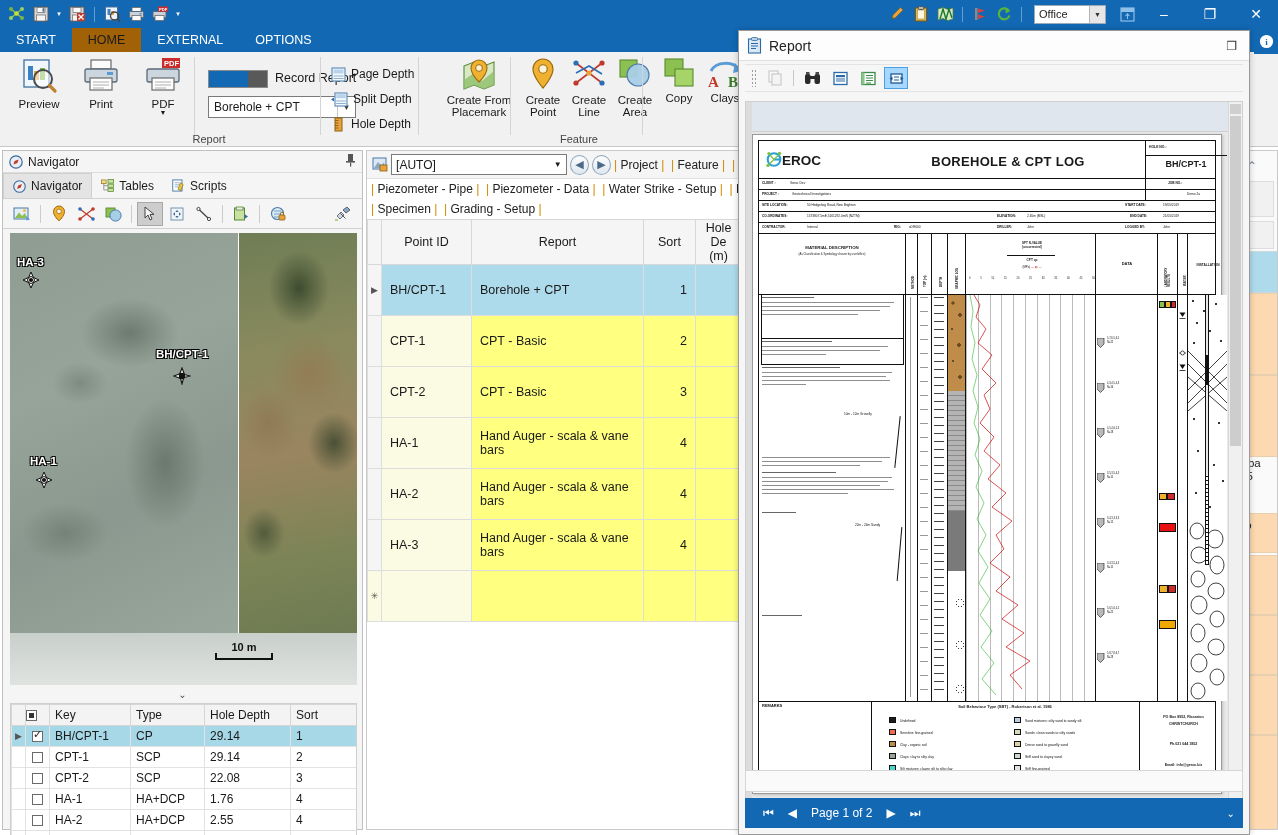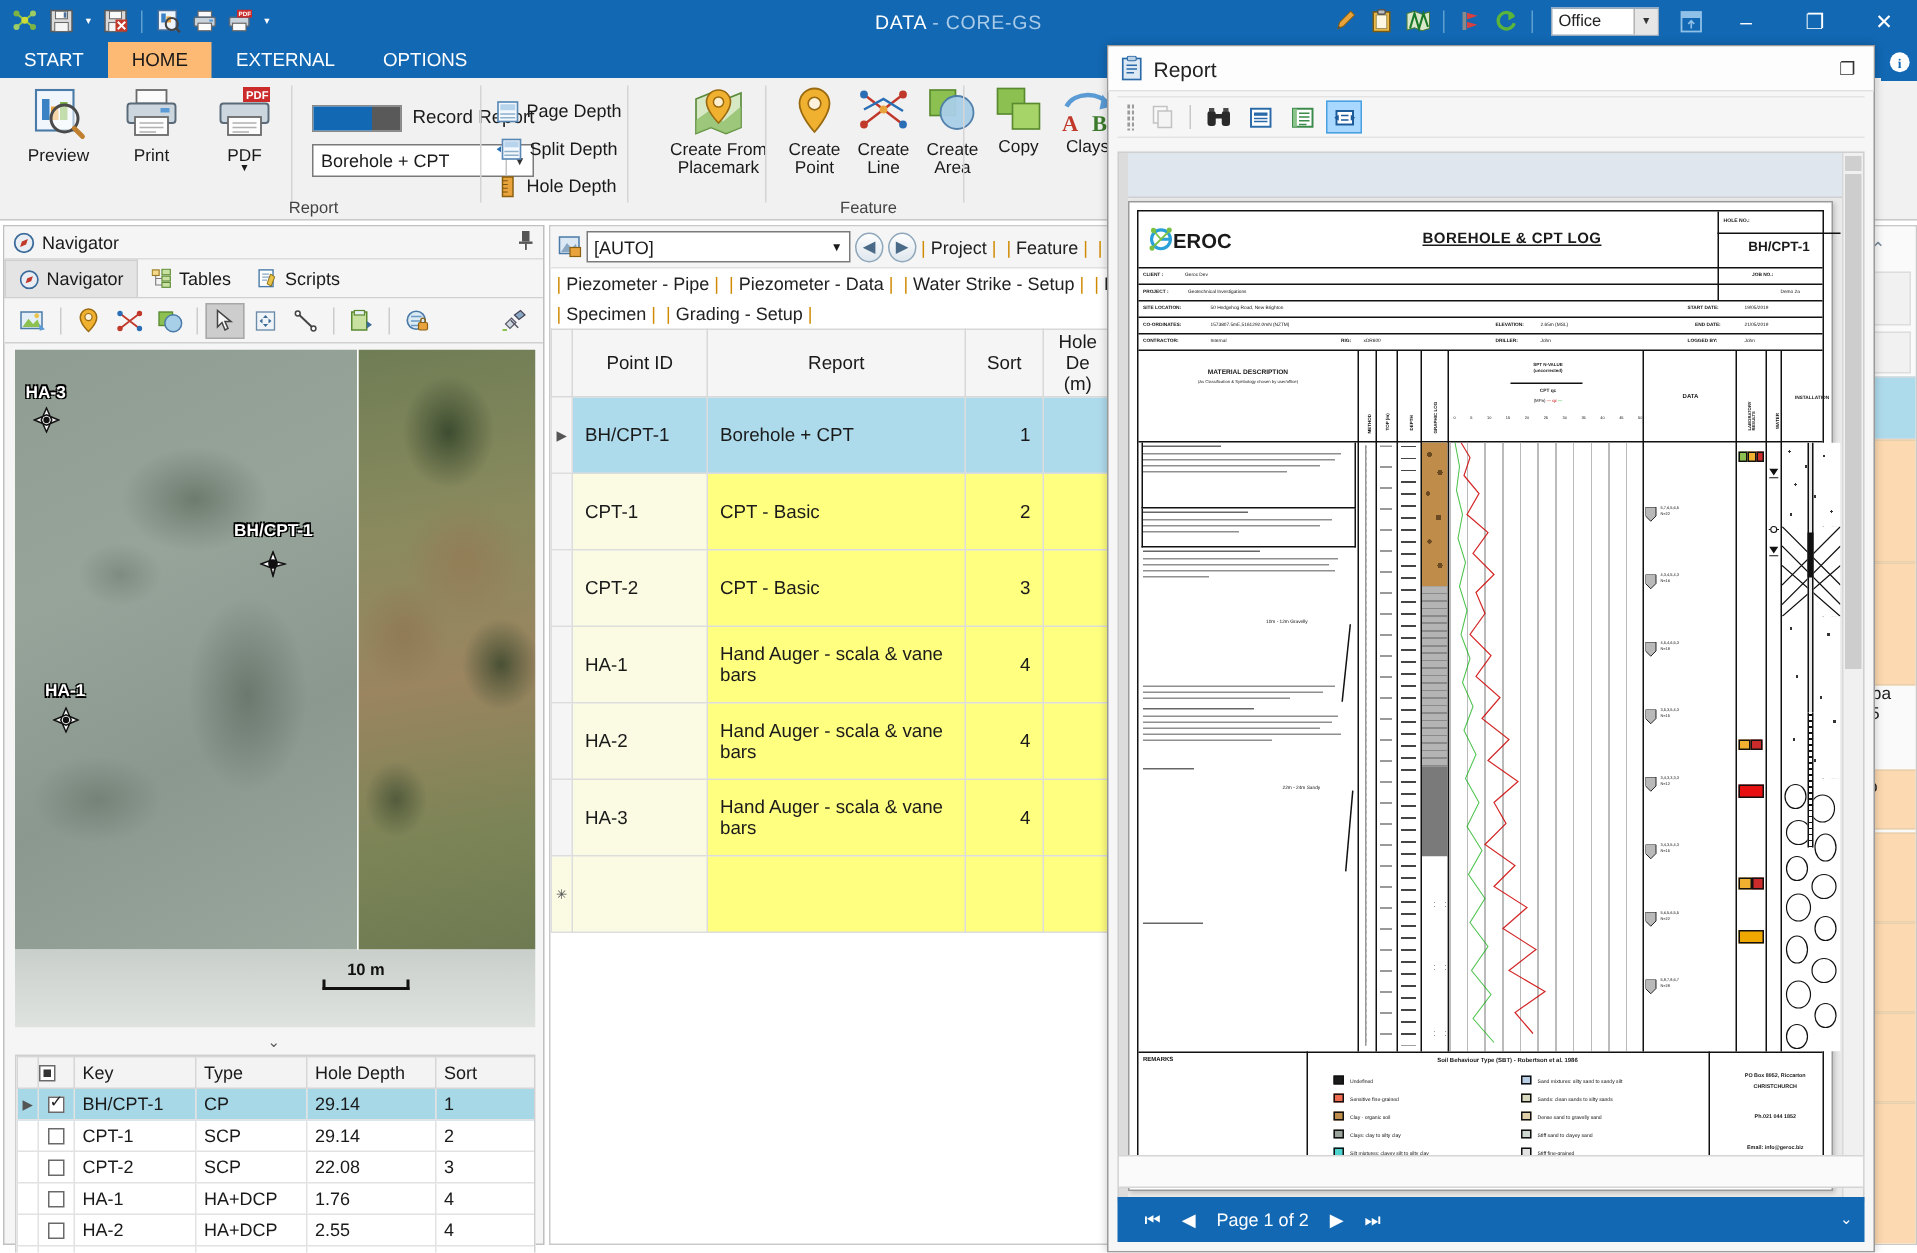--- a/index.html
+++ b/index.html
@@ -45,21 +45,21 @@
 
   
   #ribbontabs {
     position:absolute; left:0; top:28px; width:1278px; height:24px; background:#1268b3;
     display:flex; align-items:flex-end;
   }
   .rtab {
     height:24px; padding:0 16px; color:#ffffff; font-size:12.5px;
     display:flex; align-items:center; cursor:pointer;
   }
-  .rtab.active { background:#fdba74; color:#1a1a1a; }
+  .rtab.active { background:#a16207; color:#1a1a1a; }
 
   
   #ribbon {
     position:absolute; left:0; top:52px; width:1278px; height:95px;
     background:#f1f1f1; border-bottom:1px solid #c8c8c8;
   }
   .rgroup { position:absolute; top:0; height:95px; }
   .rgroup .gtitle {
     position:absolute; bottom:2px; left:0; right:0; text-align:center;
     font-size:11px; color:#444;
@@ -290,24 +290,20 @@
       <svg width="18" height="16" viewBox="0 0 18 16">
         <rect x="2" y="5.5" width="13" height="6" rx="1" fill="#c9d3dc" stroke="#5a6a78"></rect>
         <rect x="4" y="9.5" width="9" height="5" fill="#fbfbfb" stroke="#6a6a6a" stroke-width=".8"></rect>
         <rect x="7" y="0.5" width="10" height="5.2" fill="#cc2b2b"></rect>
         <text x="8" y="4.7" font-size="4.2" fill="#fff" font-family="Liberation Sans, sans-serif" font-weight="bold">PDF</text>
       </svg>
     </div>
     <div class="tiny-caret">▾</div>
   </div>
 
-  <div id="apptitle">
-    <span>DATA</span>
-    <span class="dim">- CORE-GS</span>
-  </div>
 
   <div class="tb-right">
     <div class="qicon">
       <svg width="16" height="16" viewBox="0 0 16 16">
         <path d="M3 13 L4 9 L11.5 1.5 L14 4 L6.5 11.5 Z" fill="#e8a33d" stroke="#8a6010" stroke-width=".7"></path>
         <path d="M3 13 L4.6 12.4 L3.6 11.4 Z" fill="#444"></path>
       </svg>
     </div>
     <div class="qicon">
       <svg width="14" height="16" viewBox="0 0 14 16">
@@ -982,21 +978,21 @@
             <circle cx="9" cy="8.5" r="6.3" fill="none" stroke="#2aa0d8" stroke-width="2.1"></circle>
             <path d="M9 8.5 L15 8.5" stroke="#2aa0d8" stroke-width="2.1"></path>
             <circle cx="4" cy="2.6" r="1.7" fill="#7ac143"></circle>
               <circle cx="14.5" cy="2.4" r="1.7" fill="#7ac143"></circle>
             <circle cx="3" cy="14.4" r="1.7" fill="#7ac143"></circle>
             <path d="M5 4 L9 8.5 L13.6 4 M4.4 13 L9 8.5" stroke="#7ac143" stroke-width="1.2" fill="none"></path>
             <text x="17" y="14" font-size="13.5" font-weight="bold" fill="#1a1a1a" font-family="Liberation Sans, sans-serif">EROC</text>
           </svg>
         </div>
 
-        <div class="lg" style="left:120px;top:13px;width:258px;text-align:center;font-size:10px;font-weight:bold;letter-spacing:.3px;text-decoration:underline;">BOREHOLE &amp; CPT LOG</div>
+        <div class="lg" style="left:120px;top:13px;width:258px;text-align:center;font-size:13px;font-weight:bold;letter-spacing:.3px;">BOREHOLE &amp; CPT LOG</div>
 
         <div class="lgtxt b" style="left:390px;top:4px;font-size:3.4px;">HOLE NO.:</div>
         <div class="lg" style="left:386px;top:18px;width:82px;text-align:center;font-size:9px;font-weight:bold;">BH/CPT-1</div>
 
         <div class="lgtxt b" style="left:3px;top:40px;">CLIENT :</div>
         <div class="lgtxt" style="left:31px;top:40px;">Geroc Dev</div>
         <div class="lgtxt b" style="left:3px;top:51px;">PROJECT :</div>
         <div class="lgtxt" style="left:33px;top:51px;">Geotechnical Investigations</div>
         <div class="lgtxt b" style="left:409px;top:40px;">JOB NO.:</div>
         <div class="lgtxt" style="left:428px;top:51px;">Demo 2a</div>

